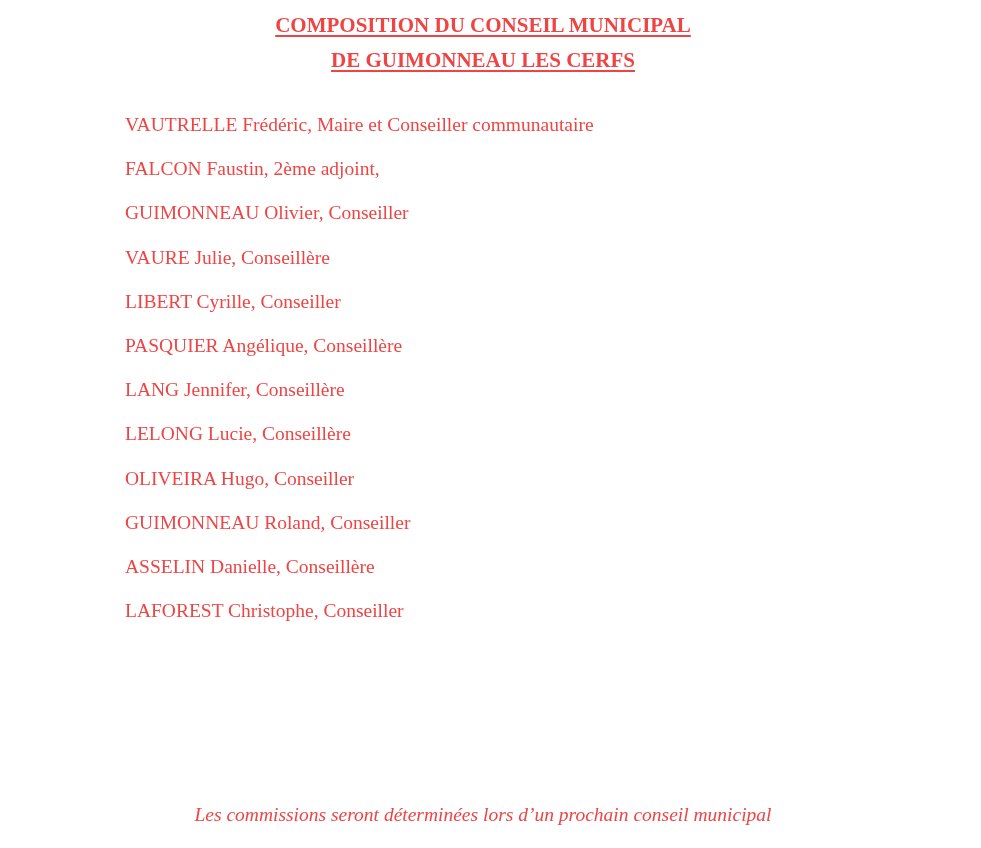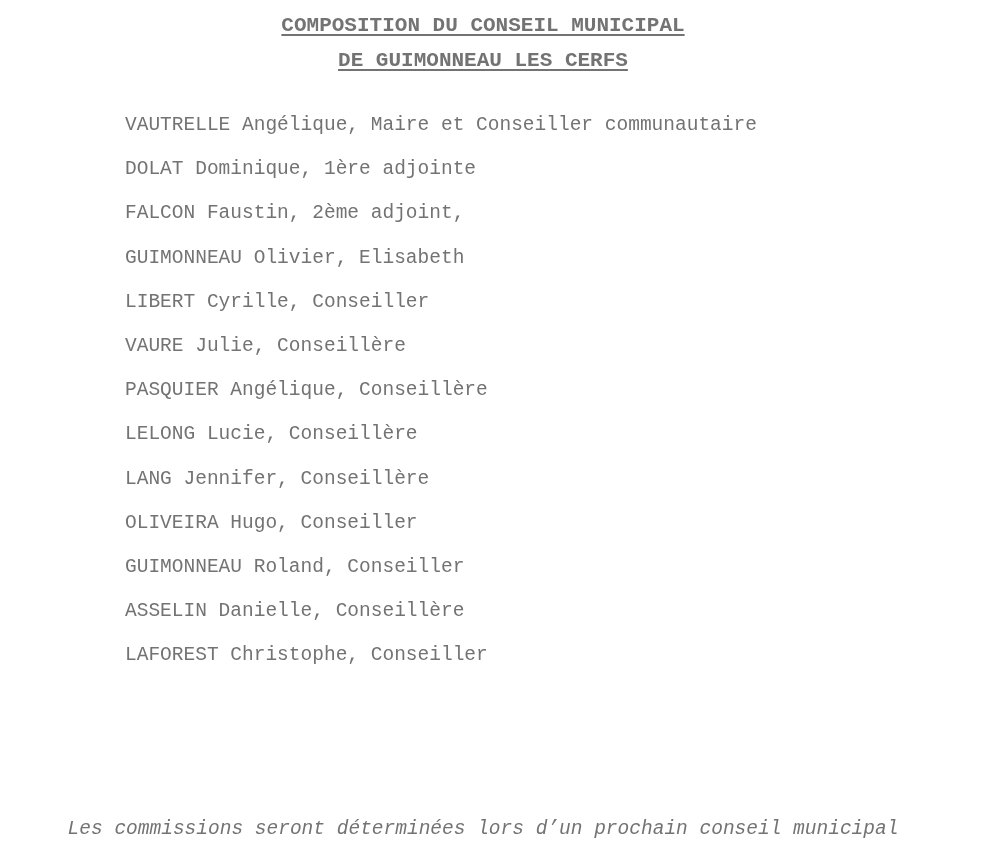--- a/index.html
+++ b/index.html
@@ -6,22 +6,22 @@
     margin: 0;
     padding: 0;
     background: #ffffff;
   }
   .page {
     position: relative;
     width: 966px;
     height: 848px;
     box-sizing: border-box;
     background: #ffffff;
-    color: #737373;
-    font-family: Liberation Mono, monospace;
+    color: #ef4444;
+    font-family: Liberation Serif, serif;
     overflow: hidden;
   }
   .doc-title {
     padding-top: 8px;
     text-align: center;
     font-weight: bold;
     font-size: 21px;
     line-height: 35px;
   }
   .title-line {
@@ -34,47 +34,46 @@
   }
   .member {
     margin: 0;
     line-height: 44.2px;
     white-space: nowrap;
   }
   .doc-footer {
     position: absolute;
     left: 0;
     right: 0;
-    bottom: 6px;
+    bottom: 20px;
     text-align: center;
     font-style: italic;
     font-size: 19.5px;
     line-height: 26px;
   }
 </style>
 </head>
 <body>
 
 <div class="page">
 
   <header class="doc-title">
     <div class="title-line">COMPOSITION DU CONSEIL MUNICIPAL</div>
     <div class="title-line">DE GUIMONNEAU LES CERFS</div>
   </header>
 
   <main class="member-list">
-    <p class="member">VAUTRELLE Angélique, Maire et Conseiller communautaire</p>
-    <p class="member">DOLAT Dominique, 1ère adjointe</p>
+    <p class="member">VAUTRELLE Frédéric, Maire et Conseiller communautaire</p>
     <p class="member">FALCON Faustin, 2ème adjoint,</p>
-    <p class="member">GUIMONNEAU Olivier, Elisabeth</p>
+    <p class="member">GUIMONNEAU Olivier, Conseiller</p>
+    <p class="member">VAURE Julie, Conseillère</p>
     <p class="member">LIBERT Cyrille, Conseiller</p>
-    <p class="member">VAURE Julie, Conseillère</p>
     <p class="member">PASQUIER Angélique, Conseillère</p>
+    <p class="member">LANG Jennifer, Conseillère</p>
     <p class="member">LELONG Lucie, Conseillère</p>
-    <p class="member">LANG Jennifer, Conseillère</p>
     <p class="member">OLIVEIRA Hugo, Conseiller</p>
     <p class="member">GUIMONNEAU Roland, Conseiller</p>
     <p class="member">ASSELIN Danielle, Conseillère</p>
     <p class="member">LAFOREST Christophe, Conseiller</p>
   </main>
 
   <footer class="doc-footer">Les commissions seront déterminées lors d’un prochain conseil municipal</footer>
 
 </div>
 

